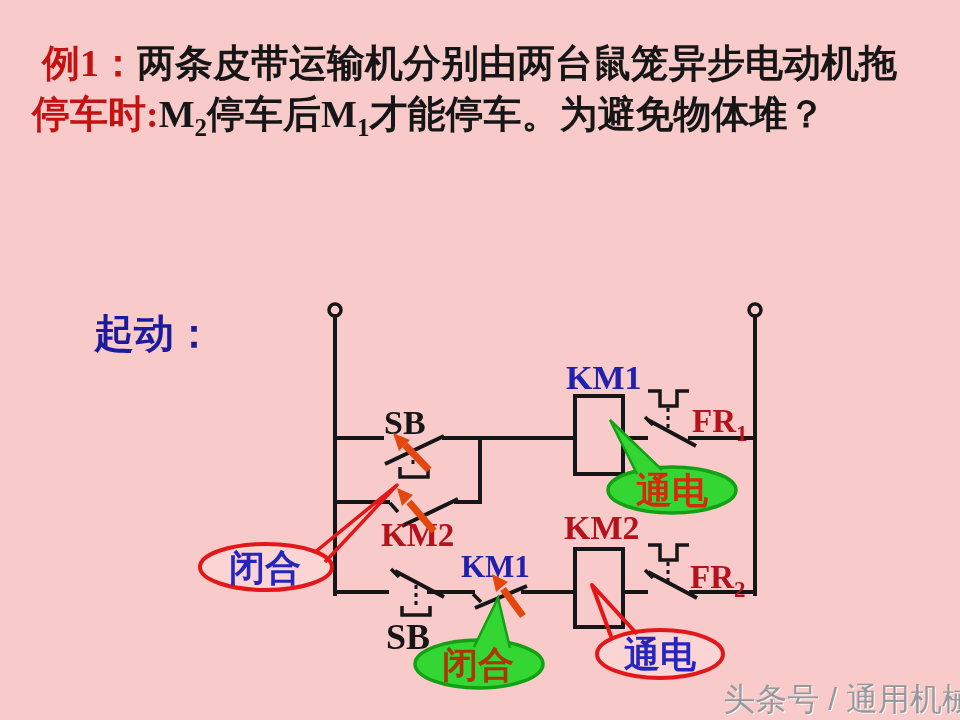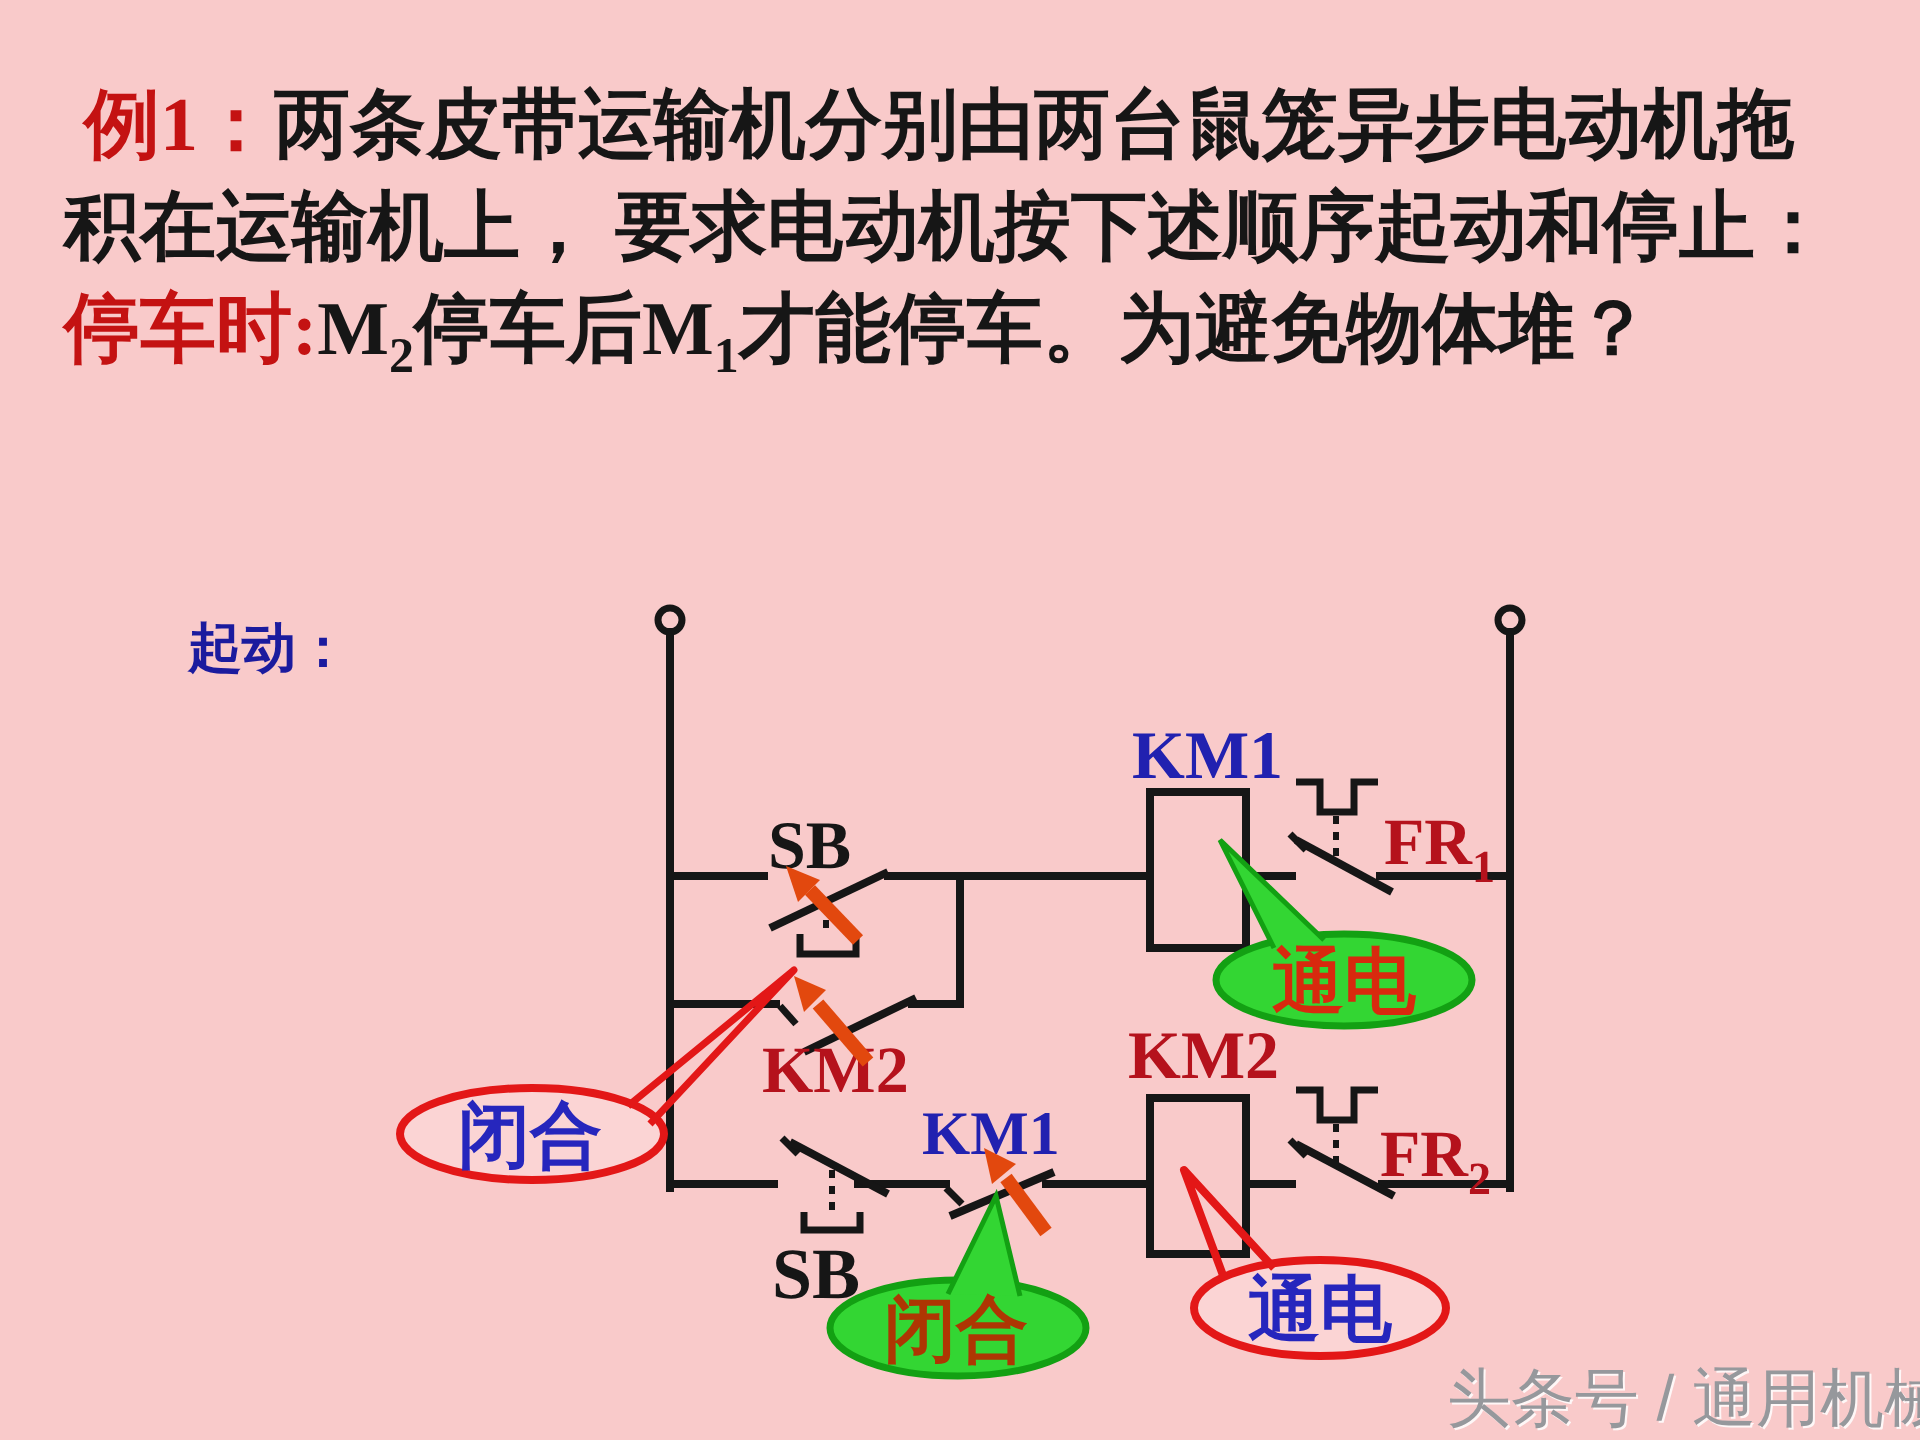--- a/index.html
+++ b/index.html
@@ -13,21 +13,21 @@
     position:absolute;left:32px;top:38px;width:915px;
     font-size:38px;line-height:51px;font-weight:bold;color:#161616;
   }
   .pline{white-space:nowrap;}
   .pline1{text-indent:10px;}
   .red{color:#c41212;}
   .mv{font-family:"Liberation Serif","DejaVu Serif",serif;}
   .problem sub{font-size:25px;line-height:0;vertical-align:-9px;}
   .section-label{
     position:absolute;left:94px;top:306px;
-    font-size:27px;font-weight:bold;color:#1b1b9e;white-space:nowrap;
+    font-size:40px;font-weight:bold;color:#1b1b9e;white-space:nowrap;
   }
   svg.circuit{position:absolute;left:0;top:0;}
   svg .lbl{font-family:"Liberation Serif","DejaVu Serif",serif;font-weight:bold;}
   svg .black{fill:#161616;}
   svg .blue{fill:#2121b0;}
   svg .redlbl{fill:#b5121c;}
   svg .blue2{fill:#2626bd;}
   svg .redcall{fill:#d8290e;}
   svg .browncall{fill:#ae3603;}
   .watermark{
@@ -36,21 +36,20 @@
     text-shadow:1px 1px 0 rgba(255,255,255,0.85);white-space:nowrap;
   }
 </style>
 </head>
 <body>
 
 <div class="slide">
 
   <div class="problem">
     <div class="pline pline1"><span class="red">例1：</span><span>两条皮带运输机分别由两台鼠笼异步电动机拖</span></div>
-    <div class="pline"><span>积在运输机上， 要求电动机按下述顺序起动和停止：</span></div>
     <div class="pline"><span class="red">停车时:</span><span class="mv">M</span><sub>2</sub><span>停车后</span><span class="mv">M</span><sub>1</sub><span>才能停车。为避免物体堆？</span></div>
   </div>
 
   <div class="section-label">起动：</div>
 
   <svg class="circuit" width="960" height="720" viewBox="0 0 960 720">
 
     <g stroke="#161616" stroke-width="4" fill="none" stroke-linecap="square">
       <circle cx="335" cy="310" r="6" stroke-width="3.5"></circle>
       <circle cx="755" cy="310" r="6" stroke-width="3.5"></circle>

